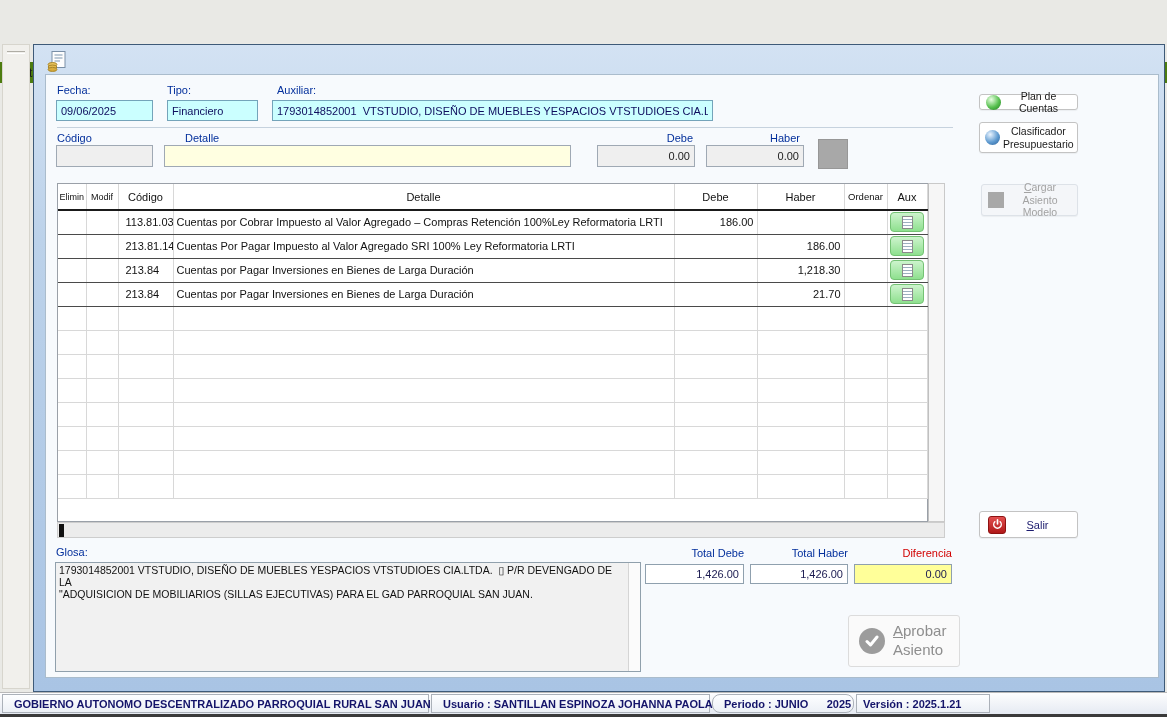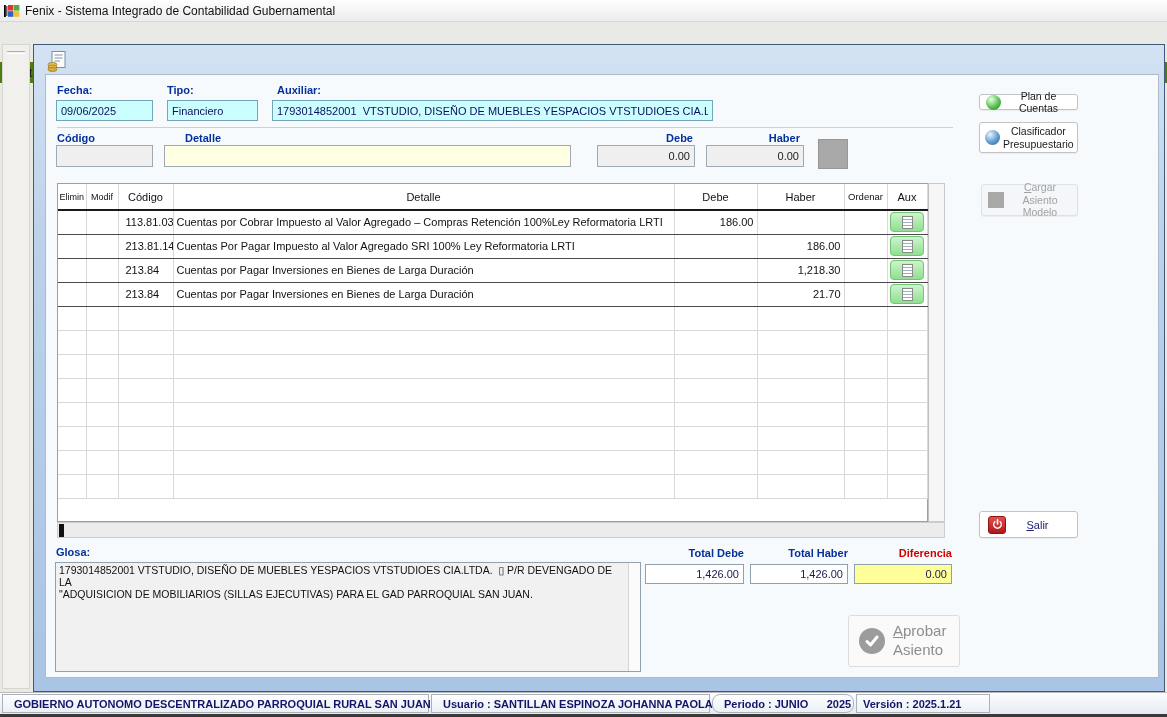--- a/index.html
+++ b/index.html
@@ -27,21 +27,21 @@
     border-bottom:1px solid #FFFFFF; position:absolute; }
 
   
   .panel { left:33px; top:44px; width:1132px; height:648px;
     border:1px solid #3E5A78;
     background:linear-gradient(180deg,#D3E2F3 0%,#BCD2EA 30%,#A9C4E4 100%); }
   .contentbox { left:45px; top:74px; width:1114px; height:604px; background:#F7FAFD;
     border:1px solid #AABCCC; }
 
   
-  .lbl { position:absolute; font-size:11px; font-weight:bold; color:#04309C; white-space:pre; }
+  .lbl { position:absolute; font-size:11px; font-weight:normal; color:#04309C; white-space:pre; }
   .lbl.red { color:#D10000; }
   .field { position:absolute; font-family:"Liberation Sans",sans-serif; font-size:11px;
     height:21px; border:1px solid #74A4BA; padding:0 4px; outline:none; white-space:pre; }
   .cyan  { background:#CBFFFF; color:#0E0E5E; }
   .grayf { background:#EFEFEF; border-color:#9FA9B4; color:#222; }
   .yellowf { background:#FFFFE1; border-color:#9FA9B4; color:#222; }
   .whitef { background:#FFFFFF; border-color:#8FA0AE; color:#1A1A50; }
   .difff  { background:#FFFF99; border-color:#8FA0AE; color:#1A1A50; }
   .num { text-align:right; }
   .hline { position:absolute; height:1px; background:#C6D2DE; }
@@ -111,31 +111,20 @@
   .status-sec { position:absolute; top:1px; height:19px; border:1px solid #ABB1B9;
     background:linear-gradient(#FDFEFF,#ECF0F6); display:flex; align-items:center;
     gap:5px; padding:0 6px; font-size:11px; font-weight:bold; color:#14146A; white-space:pre; }
   .bottomedge { left:0; top:714px; width:1167px; height:3px; background:#3A3A3A; }
 </style>
 </head>
 <body>
 
 <div id="app">
 
-  <div class="abs titlebar">
-    <svg width="16" height="14" viewBox="0 0 16 14">
-      <rect x="0" y="1" width="1.8" height="12" fill="#000"></rect>
-      <rect x="2.4" y="2" width="0.9" height="10" fill="#000"></rect>
-      <rect x="4" y="1" width="5.4" height="5.6" fill="#E0352B"></rect>
-      <rect x="10" y="1" width="5.4" height="5.6" fill="#54A943"></rect>
-      <rect x="4" y="7.2" width="5.4" height="5.6" fill="#2D62C6"></rect>
-      <rect x="10" y="7.2" width="5.4" height="5.6" fill="#EFC231"></rect>
-    </svg>
-    <span class="title">Fenix - Sistema Integrado de Contabilidad Gubernamental</span>
-  </div>
 
   <div class="abs menubar">
     <span class="menu-item"><span class="u">U</span><span>tilitarios</span></span>
     <span class="menu-item"><span class="u">S</span><span>alir</span></span>
   </div>
 
   <div class="abs leftpanel">
     <div class="grip"></div>
   </div>
 

